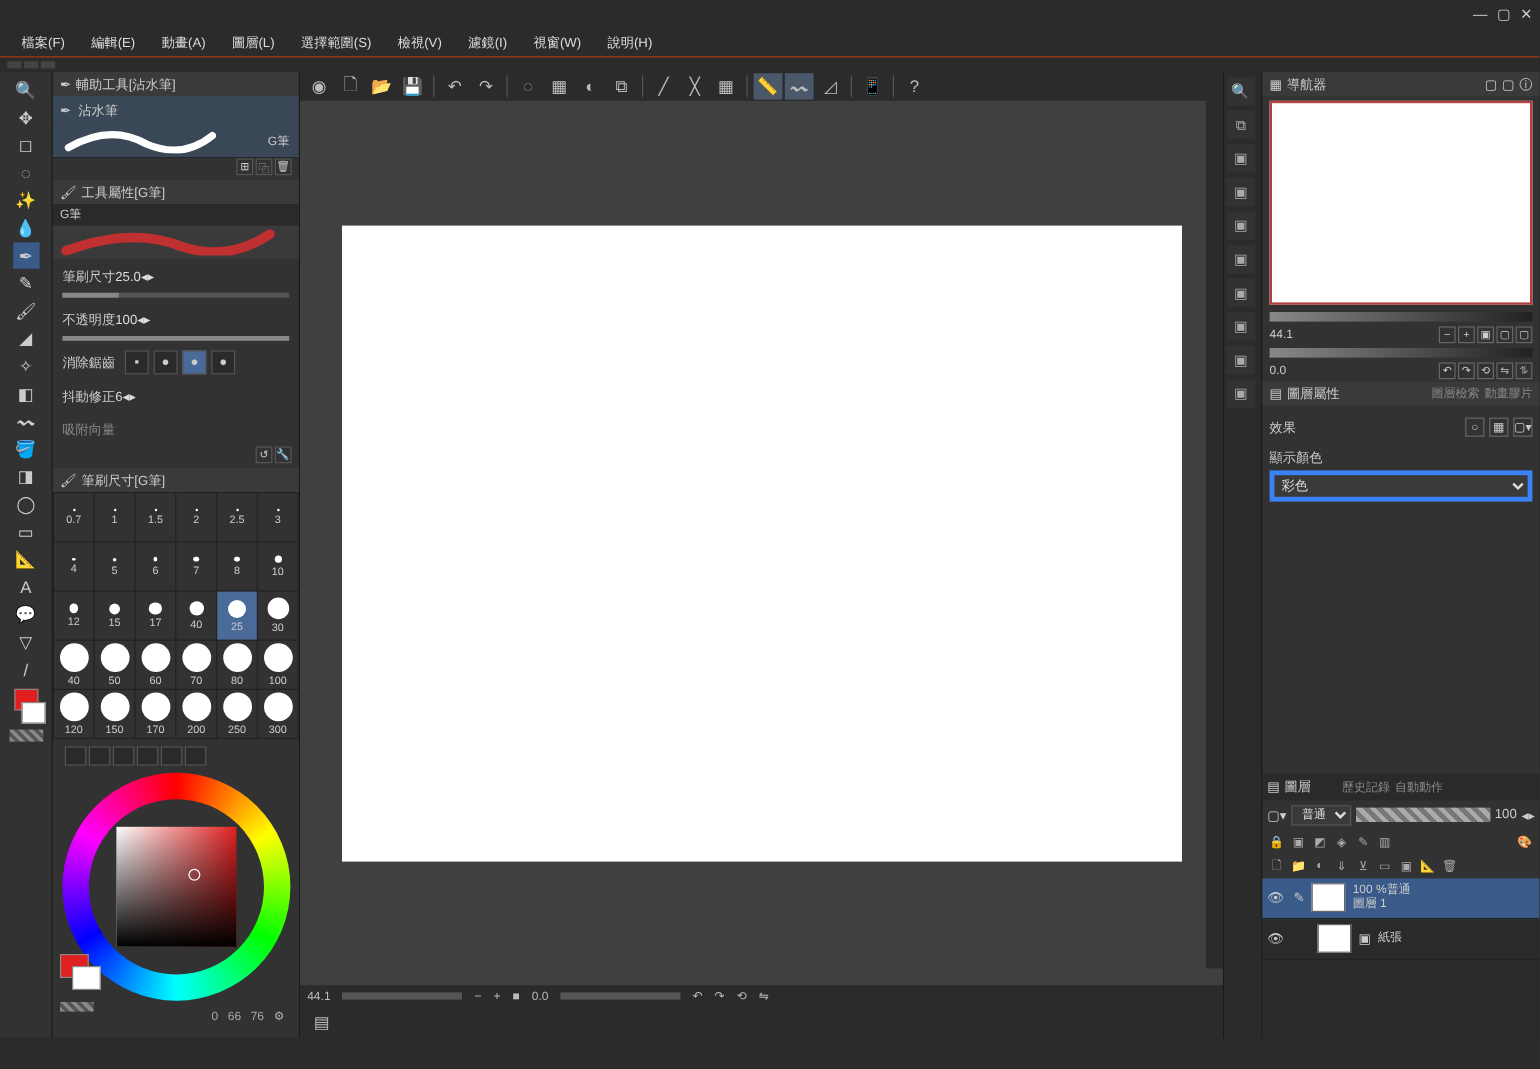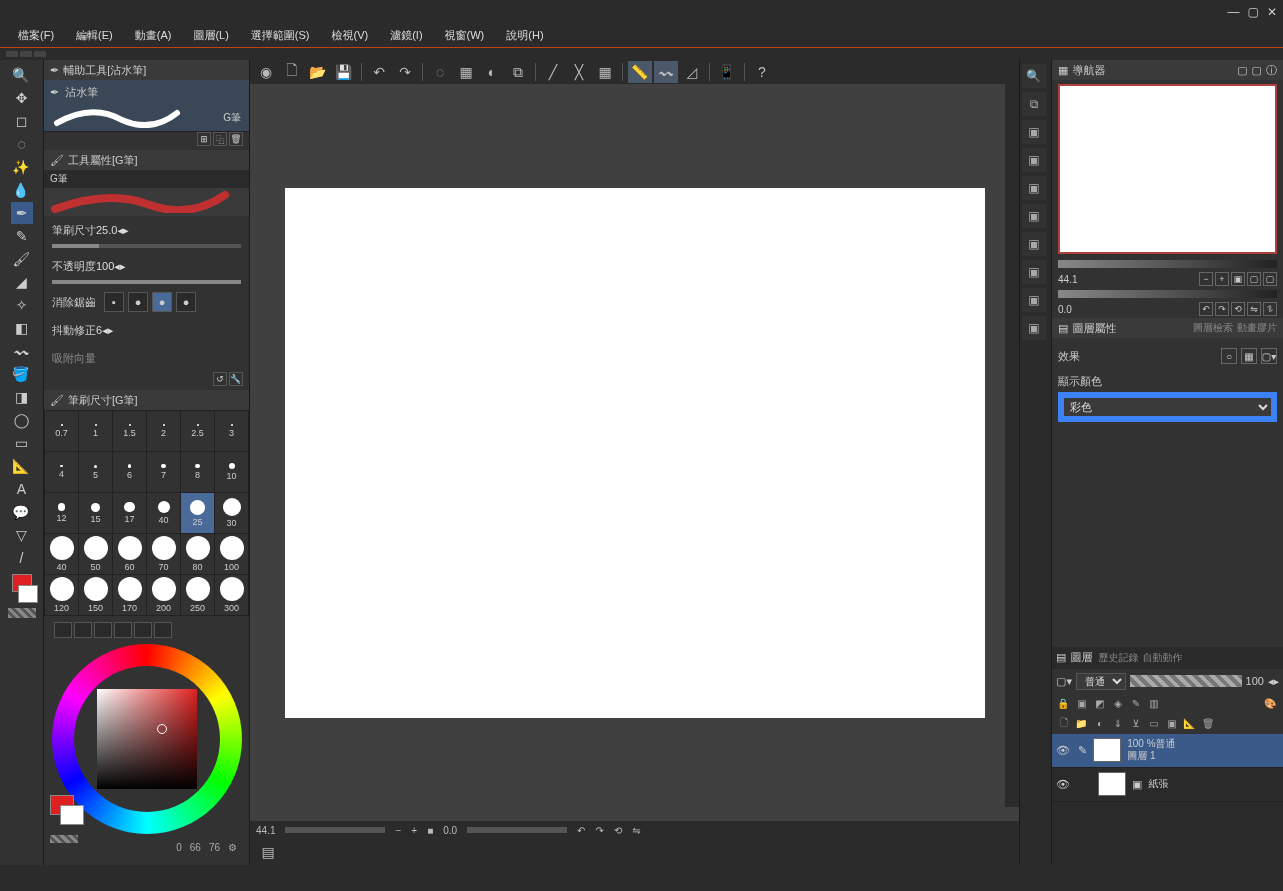--- a/index.html
+++ b/index.html
@@ -62,21 +62,21 @@
 .canvas-btm-bar{height:26px;background:#2b2b2b;display:flex;align-items:center;padding:0 6px;}
 .right-iconcol{ width:32px; background:#2b2b2b; display:flex; flex-direction:column; padding:4px 2px; gap:4px; border-left:1px solid #1a1a1a;}
 .right-iconcol .ri{ width:24px; height:24px; background:#323232; display:flex;align-items:center;justify-content:center;color:#aaa;font-size:12px;cursor:pointer;}
 .rightpanels{ width:232px; background:#323232; display:flex; flex-direction:column; border-left:1px solid #1a1a1a;}
 .nav-prev{ height:170px; background:#fff; margin:4px 6px; border:2px solid #b04040;}
 .nav-ctrls{ padding:2px 6px; display:flex; align-items:center; justify-content:space-between; font-size:10px;}
 .nav-ctrls .btns{display:flex;gap:2px;}
 .nav-ctrls .btns span{width:14px;height:14px;border:1px solid #666;display:flex;align-items:center;justify-content:center;font-size:9px;}
 .nav-sl{height:8px;background:linear-gradient(to right,#888,#222);margin:2px 6px;}
 .layer-attr{padding:6px;}
-.layer-attr select{ width:100%; background:#3a3a3a; color:#ddd; border:6px solid #3b82f6; font-size:11px; padding:2px;}
+.layer-attr select{ width:100%; background:#3a3a3a; color:#ddd; border:4px solid #3b82f6; font-size:11px; padding:2px;}
 .la-row{display:flex;justify-content:space-between;align-items:center;padding:4px 0;}
 .la-icons{display:flex;gap:4px;}
 .la-icons span{width:16px;height:16px;border:1px solid #666;display:flex;align-items:center;justify-content:center;font-size:10px;}
 .layerpanel{flex:1;display:flex;flex-direction:column;}
 .lay-hdr{height:22px;background:#2a2a2a;display:flex;align-items:center;padding:0 4px;gap:4px;}
 .lay-ctrls{padding:4px;display:flex;align-items:center;gap:4px;}
 .lay-ctrls select{background:#3a3a3a;color:#ddd;border:1px solid #555;font-size:10px;padding:1px 4px;}
 .lay-ctrls .op{flex:1;height:12px;background:repeating-linear-gradient(45deg,#aaa 0 4px,#777 4px 8px);}
 .lay-icn-row{display:flex;gap:2px;padding:2px 4px;}
 .lay-icn-row span{width:16px;height:16px;display:flex;align-items:center;justify-content:center;font-size:10px;color:#aaa;}
@@ -486,21 +486,21 @@
         <option>彩色</option>
       </select>
     </div>
 
     <div style="flex:1"></div>
 
     <div class="layerpanel">
       <div class="lay-hdr">
         <span>▤</span>
         <span>圖層</span>
-        <span style="margin-left:2px;color:#888;font-size:10px">歷史記錄</span>
+        <span style="margin-left:22px;color:#888;font-size:10px">歷史記錄</span>
         <span style="color:#888;font-size:10px">自動動作</span>
       </div>
       <div class="lay-ctrls">
         <span>▢▾</span>
         <select><option>普通</option></select>
         <div class="op"></div>
         <span>100</span>
           <span>◂▸</span>
       </div>
       <div class="lay-icn-row">

